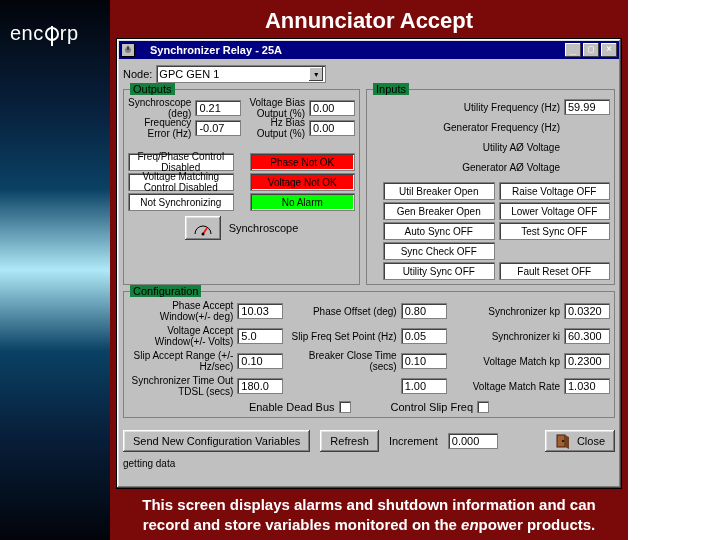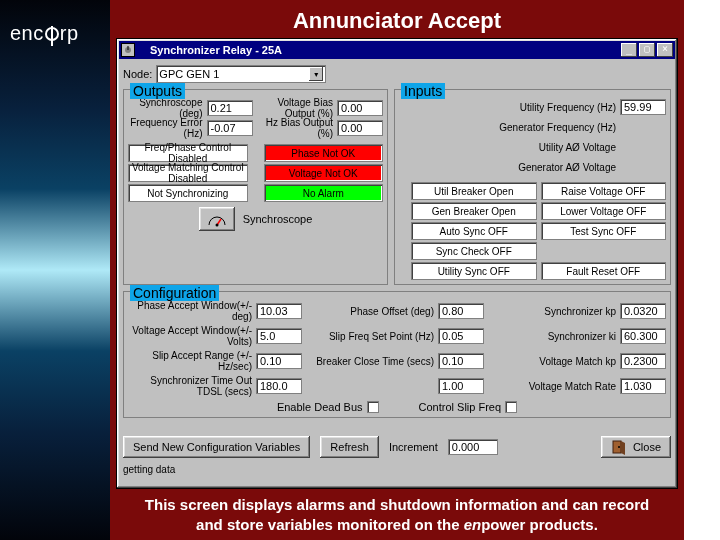--- a/index.html
+++ b/index.html
@@ -1,18 +1,18 @@
 <!DOCTYPE html>
 <html><head>
 <meta charset="utf-8">
 <style>
   * { box-sizing: border-box; margin: 0; padding: 0; }
   html, body { width: 720px; height: 540px; overflow: hidden; font-family: "Arial", sans-serif; }
   .slide {
-    width: 684px; height: 540px;
+    width: 628px; height: 540px;
     background: #7a0a0a;
     display: flex;
   }
   .left-col {
     width: 110px; height: 100%;
     background: linear-gradient(180deg,#02040a 0%, #08203c 20%, #0a4164 35%, #afe9f7 50%, #0a4164 65%, #08203c 80%, #02040a 100%);
     position: relative;
   }
   .logo {
     position: absolute; top: 22px; left: 10px; width: 90px;
@@ -80,21 +80,21 @@
     height:16px; background:#fff; border:1px solid #808080;
     box-shadow: inset 1px 1px #404040, inset -1px -1px #fff;
     padding:0 3px; font-size:11px; display:flex; align-items:center;
     min-width:46px;
   }
 
   .groupbox {
     border:1px solid #808080; position:relative; padding:8px 4px 4px; margin-top:4px;
   }
   .groupbox > .legend {
-    position:absolute; top:-7px; left:6px; background:#0ea5e9; padding:0 3px; font-size:14px;
+    position:absolute; top:-7px; left:6px; background:#15803d; padding:0 3px; font-size:11px;
   }
 
   .upper { display:flex; gap:6px; }
   .outputs { flex:1; }
   .inputs  { flex:1;padding-left:16px; }
 
   .og-row { display:flex; align-items:center; gap:4px; height:20px; }
   .og-row .og-lbl { flex:1; font-size:10px; }
   .og-row .og-lbl.right { text-align:right; }
 
@@ -105,21 +105,21 @@
     font-size:10px; text-align:center; margin-top:2px;
     padding:0 2px;
   }
   .annun.red  { background:#ff0000; color:#000; }
   .annun.green{ background:#00ff00; color:#000; }
 
   .outputs-grid { display:flex; flex-direction:column; }
   .outputs-top { display:flex; gap:6px; }
   .outputs-top .col { flex:1; display:flex; flex-direction:column; }
 
-  .ann-cols { display:flex; gap:16px; margin-top:4px; }
+  .ann-cols { display:flex; gap:16px; margin-top:13px; }
   .ann-cols .c1 { flex:1; }
   .ann-cols .c2 { flex:1; }
 
   .inputs-vals { display:flex; flex-direction:column; gap:2px; }
   .inputs-vals .irow { display:flex; align-items:center; height:18px; }
   .inputs-vals .ilbl { flex:1; font-size:10px; text-align:right; padding-right:4px; }
 
   .inputs-ann { display:flex; gap:4px; margin-top:4px; flex-wrap:nowrap; }
   .inputs-ann .col { flex:1; display:flex; flex-direction:column; }
 
@@ -133,21 +133,21 @@
   .syncscope-btn svg { width:20px; height:16px; }
 
   .config-grid { display:grid; grid-template-columns: 1fr 1fr 1fr; column-gap:8px; row-gap:3px; }
   .cg-cell { display:flex; align-items:center; gap:4px; }
   .cg-cell .cg-lbl { flex:1; font-size:10px; text-align:right; }
   .cg-cell .field { width:46px; min-width:46px; }
 
   .chk-row { display:flex; gap:40px; justify-content:center; margin-top:4px; }
   .chk { width:12px; height:12px; background:#fff; border:1px solid #808080; box-shadow: inset 1px 1px #404040; }
 
-  .bottom-bar { display:flex; align-items:center; gap:10px; margin-top:16px; }
+  .bottom-bar { display:flex; align-items:center; gap:10px; margin-top:10px; }
   .btn {
     height:22px; padding:0 10px;
     background:#c0c0c0;
     box-shadow: inset -1px -1px #404040, inset 1px 1px #fff, inset -2px -2px #808080, inset 2px 2px #dfdfdf;
     display:flex; align-items:center; justify-content:center; gap:6px;
     font-size:11px;
   }
   .door-icon { width:16px; height:16px; }
   .status { font-size:10px; margin-top:4px; }
 </style>

